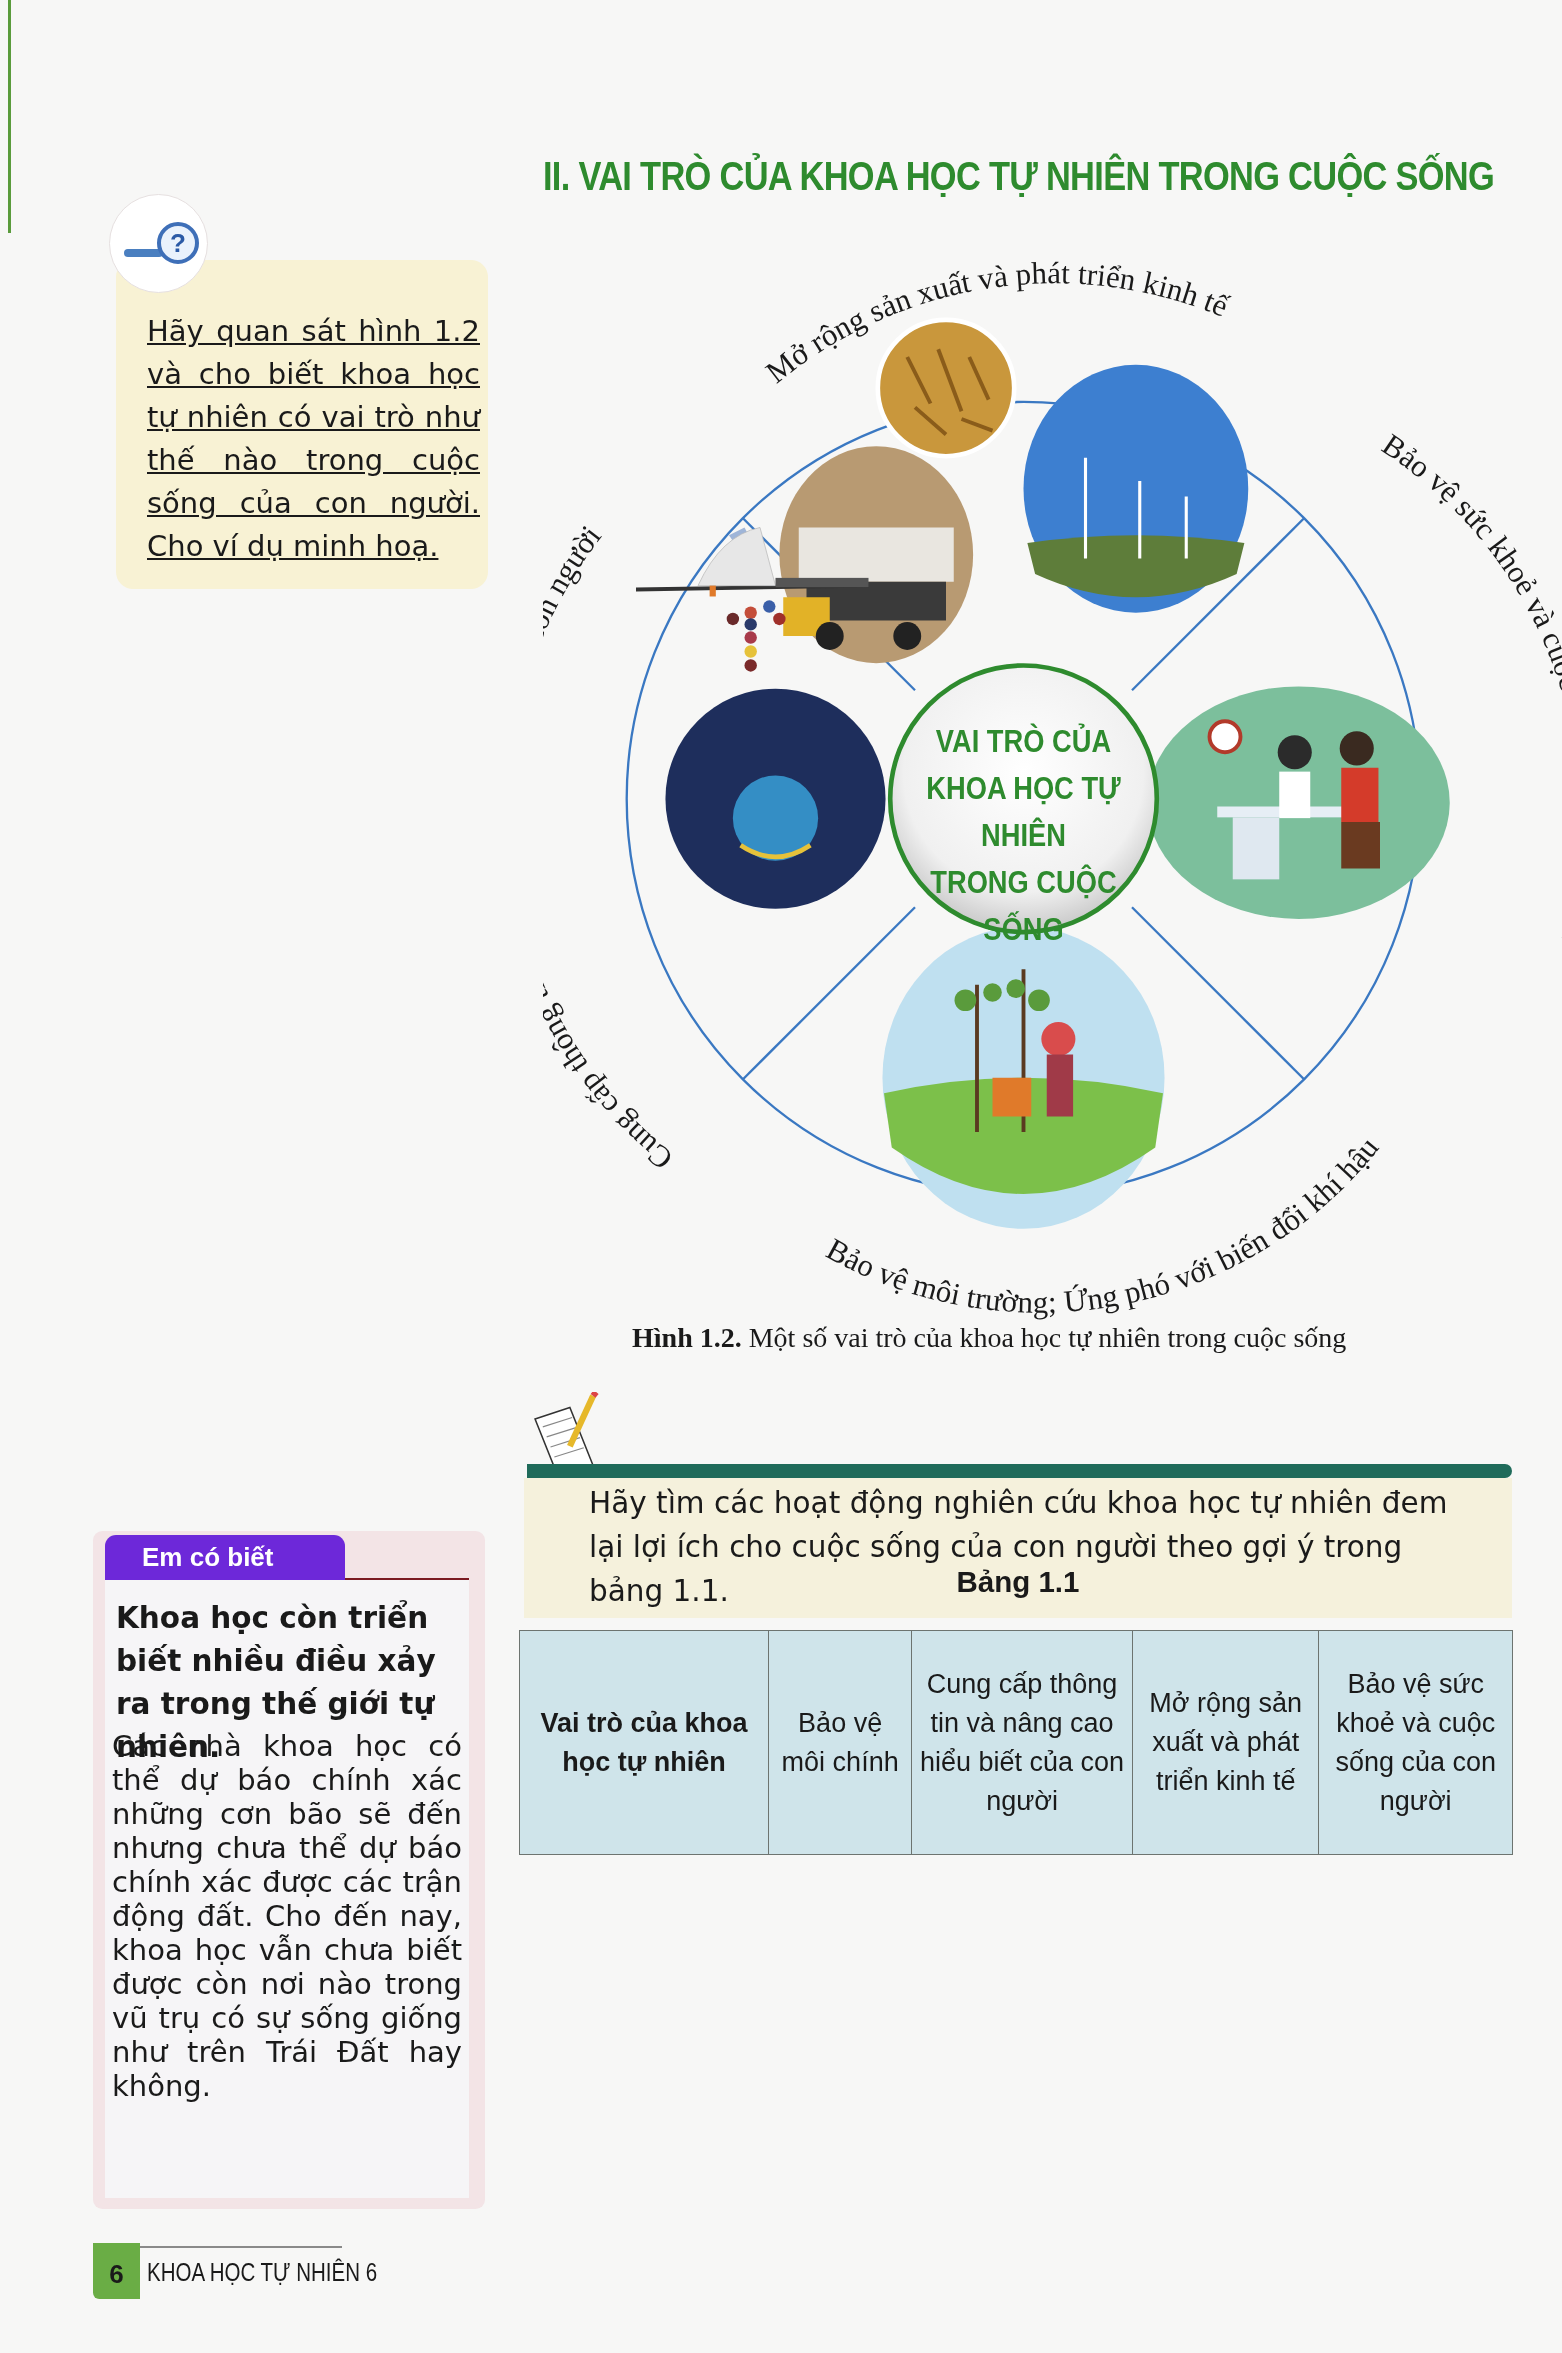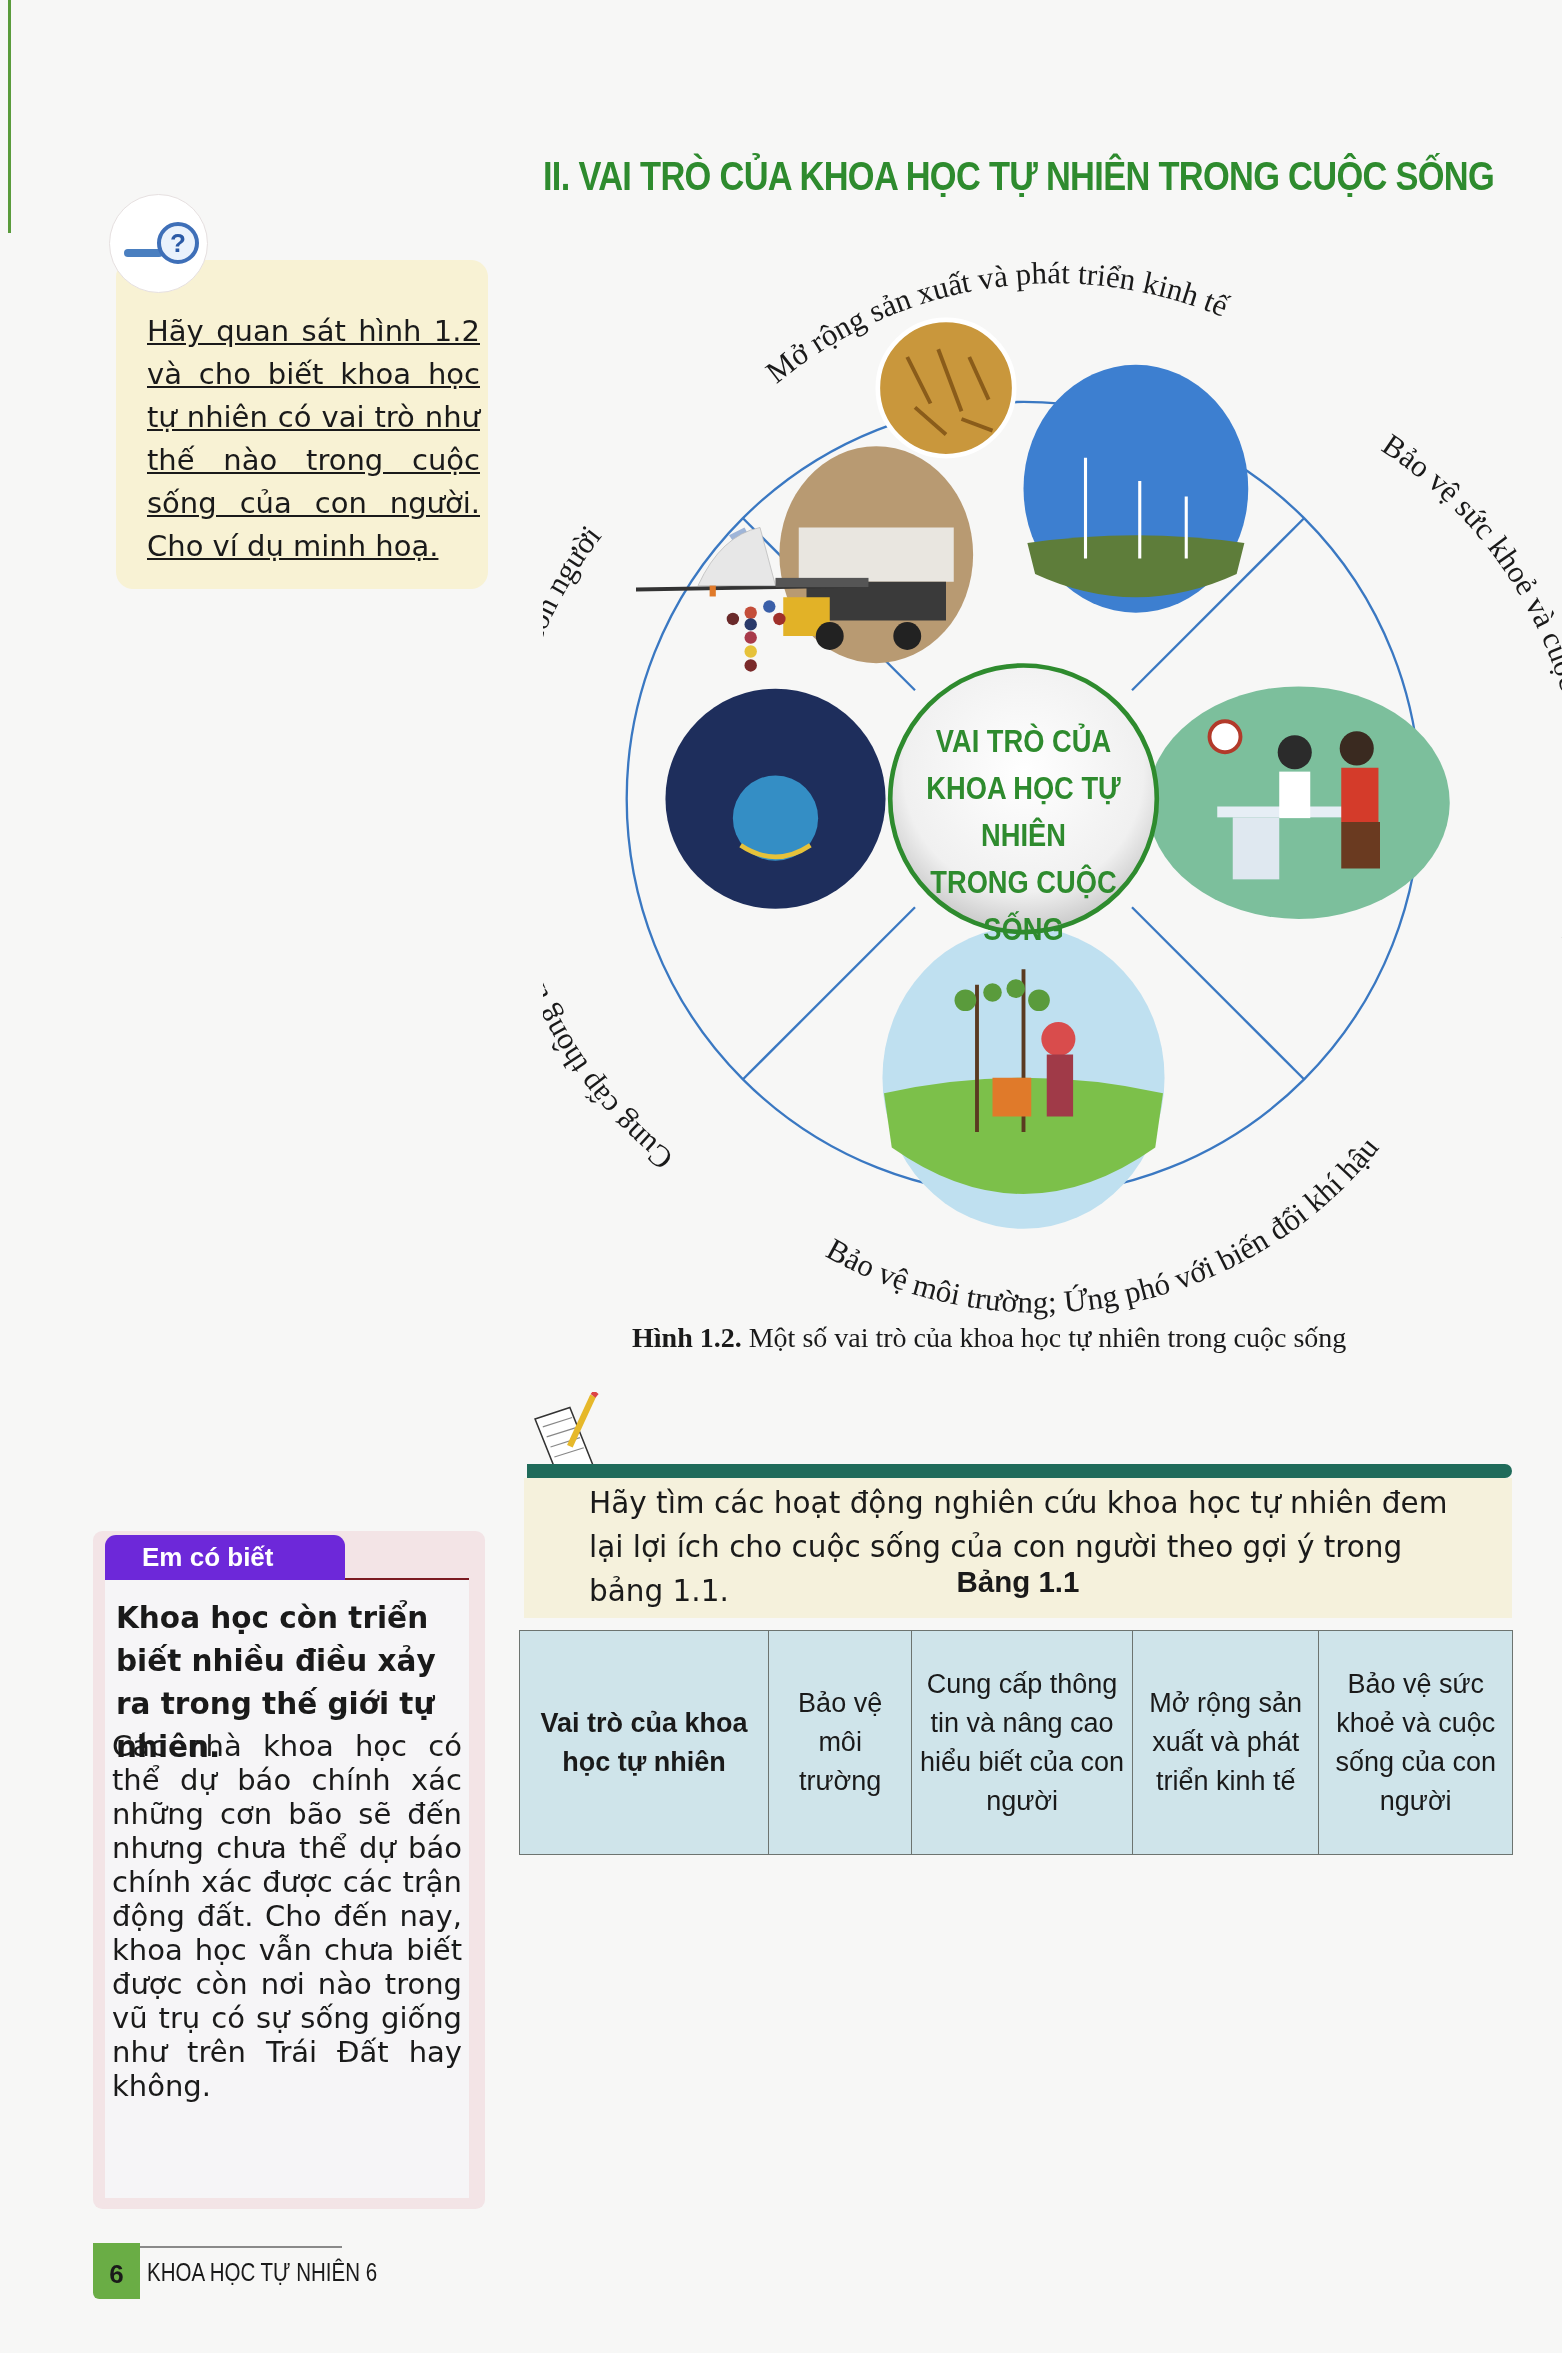--- a/index.html
+++ b/index.html
@@ -247,21 +247,21 @@
 </svg>
 <div class="act-bar"></div>
 <div class="act-box"></div>
 <div class="act-text">Hãy tìm các hoạt động nghiên cứu khoa học tự nhiên đem lại lợi ích cho cuộc sống của con người theo gợi ý trong bảng 1.1.</div>
 <div class="act-table-title">Bảng 1.1</div>
 
 <table class="t11">
   <tbody>
       <tr class="hdr">
     <td class="bold" style="width:233px">Vai trò của khoa học tự nhiên</td>
-    <td style="width:128px">Bảo vệ môi trường</td>
+    <td style="width:128px">Bảo vệ môi chính</td>
     <td style="width:205px">Cung cấp thông tin và nâng cao hiểu biết của con người</td>
     <td style="width:171px">Mở rộng sản xuất và phát triển kinh tế</td>
     <td style="width:178px">Bảo vệ sức khoẻ và cuộc sống của con người</td>
   </tr>
 </tbody>
   </table>
 
 <div class="ecb-box"></div>
 <div class="ecb-inner"></div>
 <div class="ecb-tab">Em có biết</div>

